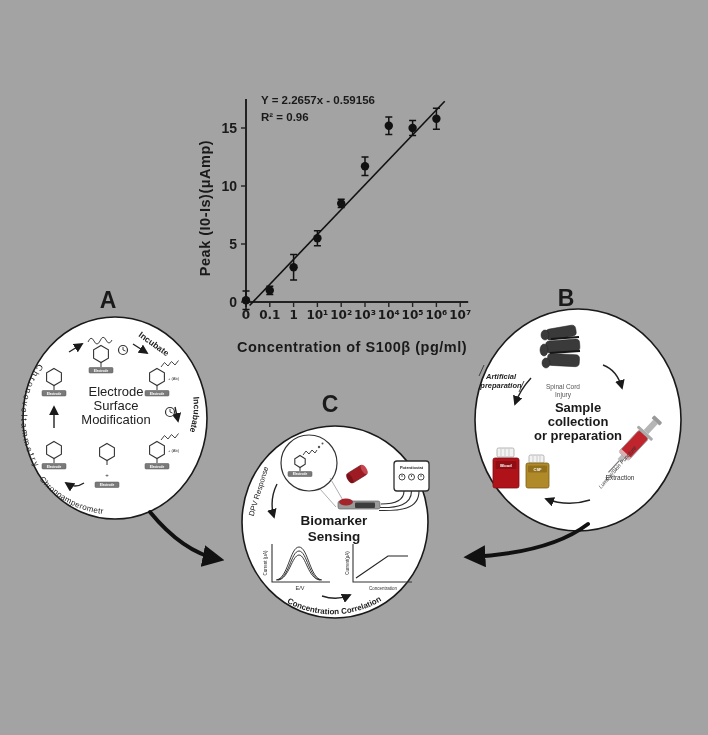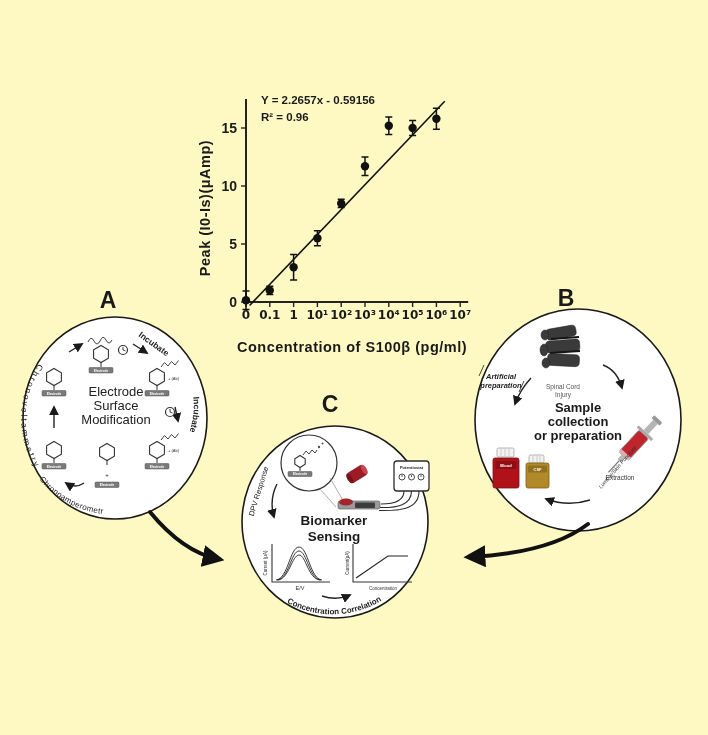--- a/index.html
+++ b/index.html
@@ -1,16 +1,16 @@
 <!DOCTYPE html>
 <html><head>
 <meta charset="utf-8">
 <style>
   html,body{margin:0;padding:0;background:#fff;}
-  .stage{position:relative;width:708px;height:735px;background:#fef9c3;overflow:hidden;
+  .stage{position:relative;width:708px;height:735px;background:#a3a3a3;overflow:hidden;
          font-family:"Liberation Sans","DejaVu Sans",sans-serif;}
   svg{position:absolute;left:0;top:0;}
   text{font-family:"Liberation Sans","DejaVu Sans",sans-serif;fill:#1a1a1a;}
   .eq{font-size:11.5px;font-weight:600;}
   .axlabel{font-size:14.5px;font-weight:bold;letter-spacing:0.5px;}
   .ytick{font-size:14px;font-weight:bold;}
   .xtick{font-size:12px;font-weight:bold;font-family:"DejaVu Sans","Liberation Sans",sans-serif;}
   .axis{stroke:#222;stroke-width:2;fill:none;}
   .axis2{stroke:#222;stroke-width:1.4;fill:none;}
   .trend{stroke:#111;stroke-width:1.6;}

